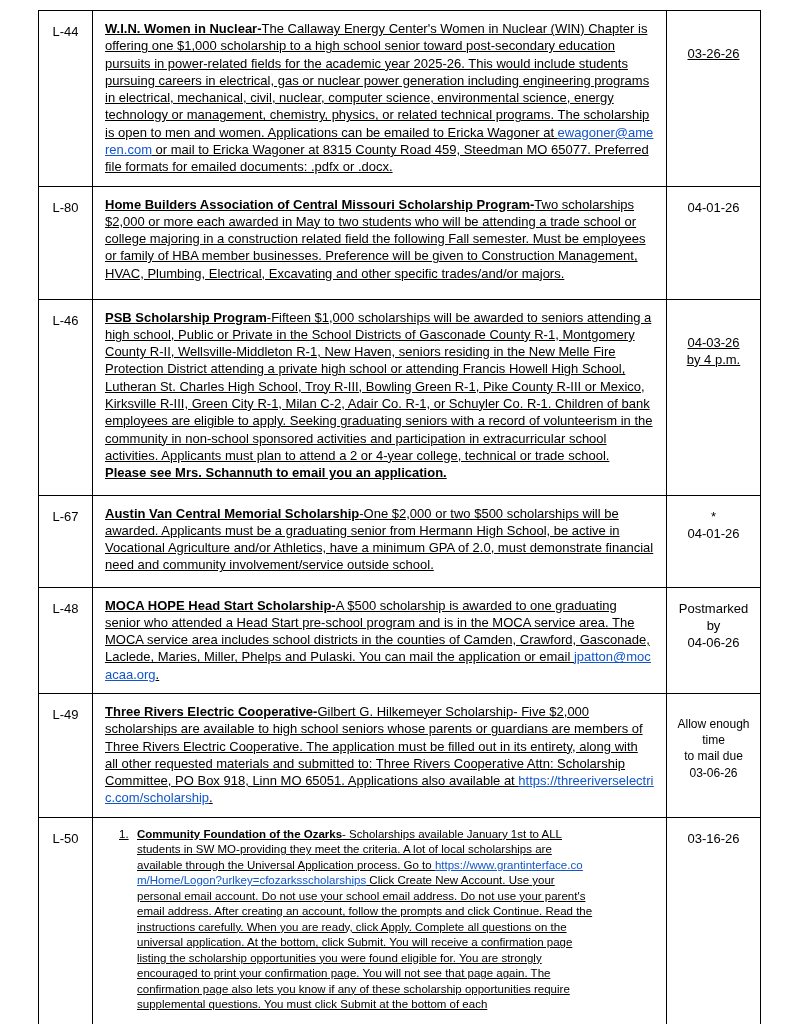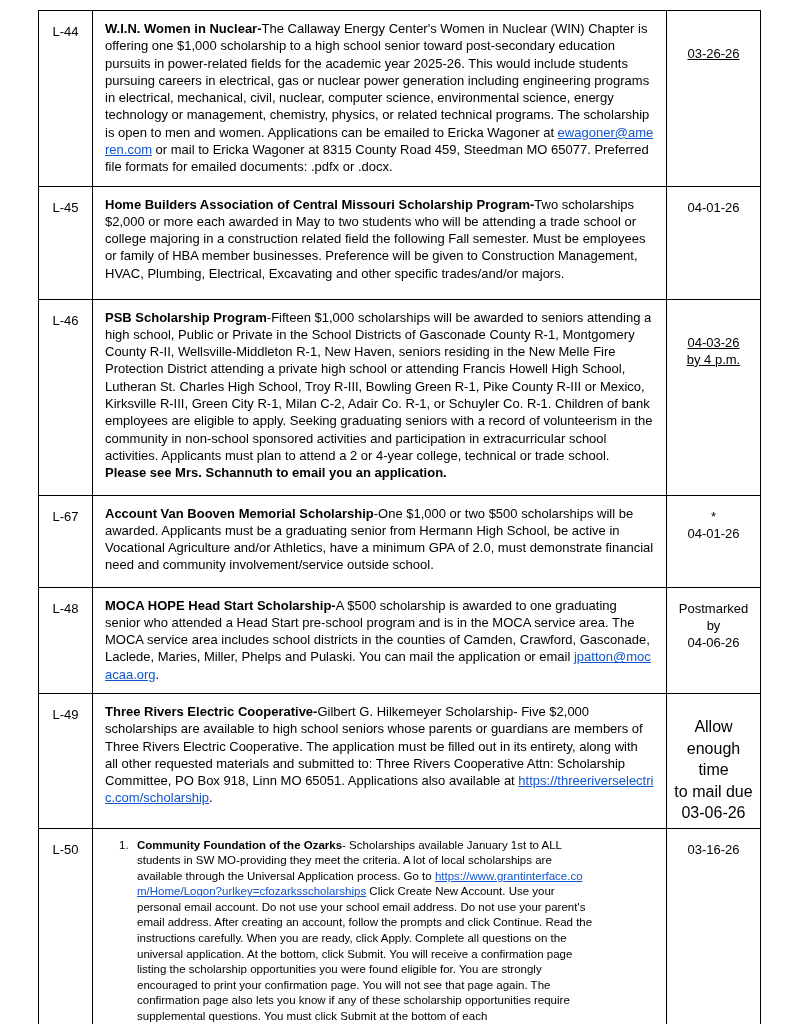--- a/index.html
+++ b/index.html
@@ -32,30 +32,31 @@
   td.id-cell {
     width: 54px;
     text-align: center;
     padding: 12px 2px 4px 2px;
     font-size: 13.5px;
     margin-left: 29px;
   }
   td.desc-cell {
     width: 574px;
     padding: 9px 12px 10px 12px;
+    text-decoration: underline;
   }
   td.date-cell {
     width: 94px;
     text-align: center;
     padding: 12px 4px 4px 4px;
     font-size: 12.5px;
     white-space: pre-line;
   }
   td.date-cell.pad-lg { padding-top: 34px; text-decoration: underline; }
-  td.date-cell.small-date { font-size: 16px; padding-top: 22px; line-height: 1.35; }
+  td.date-cell.small-date { font-size: 12px; padding-top: 22px; line-height: 1.35; }
   .bold { font-weight: bold; }
   a.link { color: #1155cc; text-decoration: underline; cursor: pointer; word-break: break-all; }
   .rich { word-wrap: break-word; }
   
   tr.r0 { height: 171px; }
   tr.r1 { height: 113px; }
   tr.r2 { height: 196px; padding-left: 23px; }
   tr.r3 { height: 92px; }
   tr.r4 { height: 94px; }
   tr.r5 { height: 99px; }
@@ -78,40 +79,40 @@
     <tbody>
       <tr class="r0">
         <td class="id-cell">L-44</td>
         <td class="desc-cell">
           <div class="rich"><span class="bold">W.I.N. Women in Nuclear-</span><span>The Callaway Energy Center's Women in Nuclear (WIN) Chapter is offering one $1,000 scholarship to a high school senior toward post-secondary education pursuits in power-related fields for the academic year 2025-26. This would include students pursuing careers in electrical, gas or nuclear power generation including engineering programs in electrical, mechanical, civil, nuclear, computer science, environmental science, energy technology or management, chemistry, physics, or related technical programs. The scholarship is open to men and women. Applications can be emailed to Ericka Wagoner at </span><a class="link" href="#">ewagoner@ameren.com</a><span> or mail to Ericka Wagoner at 8315 County Road 459, Steedman MO 65077. Preferred file formats for emailed documents: .pdfx or .docx.</span></div>
         </td>
         <td class="date-cell pad-lg">03-26-26</td>
       </tr>
 
       <tr class="r1">
-        <td class="id-cell">L-45</td>
+        <td class="id-cell">L-80</td>
         <td class="desc-cell">
           <div class="rich"><span class="bold">Home Builders Association of Central Missouri Scholarship Program-</span><span>Two scholarships $2,000 or more each awarded in May to two students who will be attending a trade school or college majoring in a construction related field the following Fall semester. Must be employees or family of HBA member businesses. Preference will be given to Construction Management, HVAC, Plumbing, Electrical, Excavating and other specific trades/and/or majors.</span></div>
         </td>
         <td class="date-cell">04-01-26</td>
       </tr>
 
       <tr class="r2">
         <td class="id-cell">L-46</td>
         <td class="desc-cell">
           <div class="rich"><span class="bold">PSB Scholarship Program</span><span>-Fifteen $1,000 scholarships will be awarded to seniors attending a high school, Public or Private in the School Districts of Gasconade County R-1, Montgomery County R-II, Wellsville-Middleton R-1, New Haven, seniors residing in the New Melle Fire Protection District attending a private high school or attending Francis Howell High School, Lutheran St. Charles High School, Troy R-III, Bowling Green R-1, Pike County R-III or Mexico, Kirksville R-III, Green City R-1, Milan C-2, Adair Co. R-1, or Schuyler Co. R-1. Children of bank employees are eligible to apply. Seeking graduating seniors with a record of volunteerism in the community in non-school sponsored activities and participation in extracurricular school activities. Applicants must plan to attend a 2 or 4-year college, technical or trade school. </span><span class="bold">Please see Mrs. Schannuth to email you an application.</span></div>
         </td>
         <td class="date-cell pad-lg">04-03-26
 by 4 p.m.</td>
       </tr>
 
       <tr class="r3">
         <td class="id-cell">L-67</td>
         <td class="desc-cell">
-          <div class="rich"><span class="bold">Account Van Booven Memorial Scholarship</span><span>-One $1,000 or two $500 scholarships will be awarded. Applicants must be a graduating senior from Hermann High School, be active in Vocational Agriculture and/or Athletics, have a minimum GPA of 2.0, must demonstrate financial need and community involvement/service outside school.</span></div>
+          <div class="rich"><span class="bold">Austin Van Central Memorial Scholarship</span><span>-One $2,000 or two $500 scholarships will be awarded. Applicants must be a graduating senior from Hermann High School, be active in Vocational Agriculture and/or Athletics, have a minimum GPA of 2.0, must demonstrate financial need and community involvement/service outside school.</span></div>
         </td>
         <td class="date-cell">*
 04-01-26</td>
       </tr>
 
       <tr class="r4">
         <td class="id-cell">L-48</td>
         <td class="desc-cell">
           <div class="rich"><span class="bold">MOCA HOPE Head Start Scholarship-</span><span>A $500 scholarship is awarded to one graduating senior who attended a Head Start pre-school program and is in the MOCA service area. The MOCA service area includes school districts in the counties of Camden, Crawford, Gasconade, Laclede, Maries, Miller, Phelps and Pulaski. You can mail the application or email </span><a class="link" href="#">jpatton@mocacaa.org</a><span>.</span></div>
         </td>

